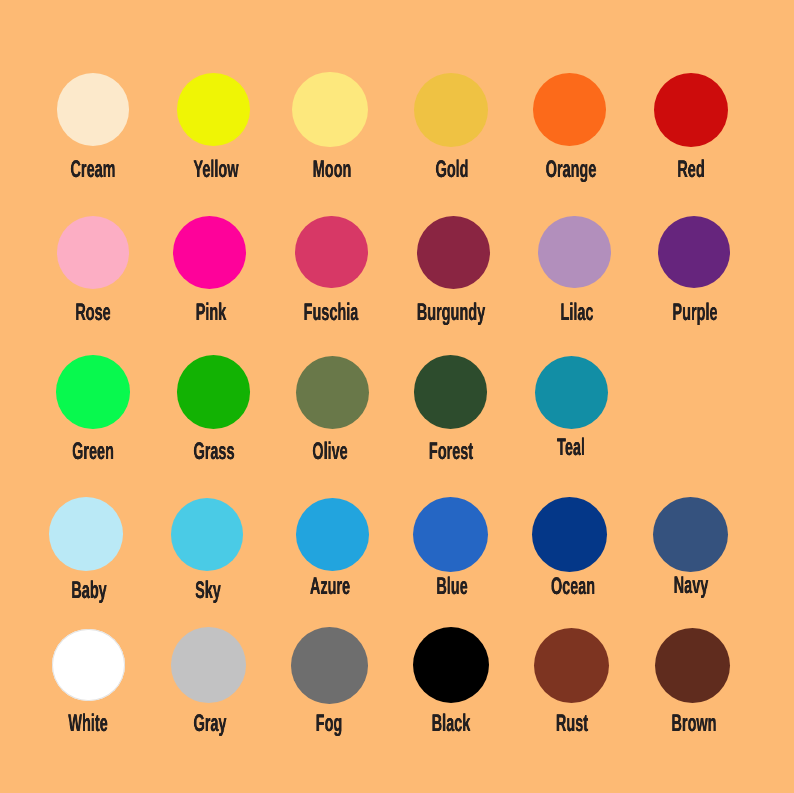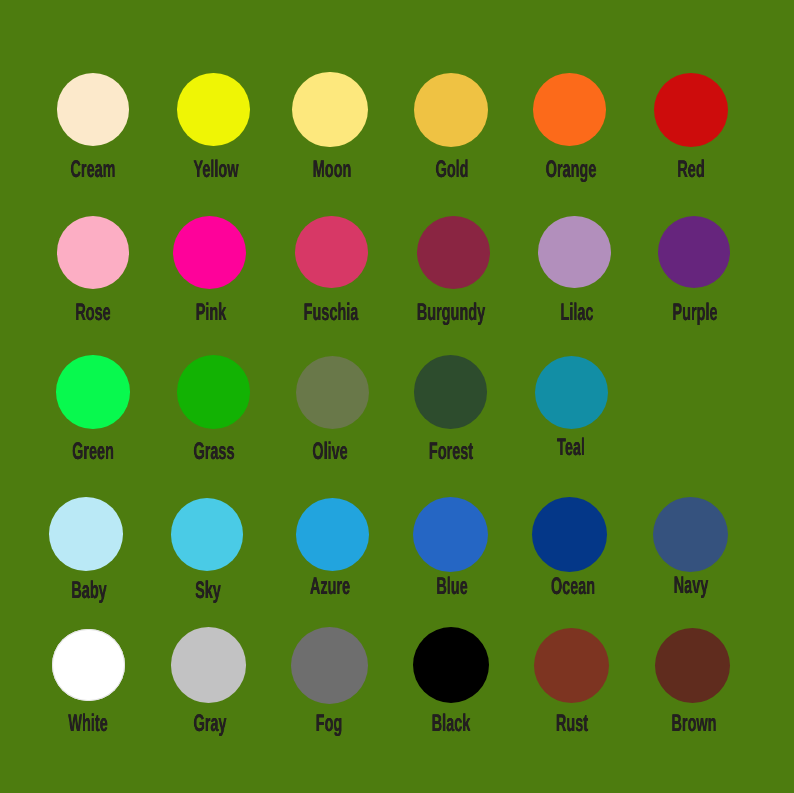--- a/index.html
+++ b/index.html
@@ -13,21 +13,21 @@
   .cap{position:absolute;white-space:nowrap;font-weight:bold;font-size:24px;
        line-height:1;color:#231f20;
        text-rendering:geometricPrecision;
        text-shadow:0.25px 0 0 currentColor,-0.25px 0 0 currentColor;
        transform:translate3d(-50%,-20px,0) scaleX(0.603);
        transform-origin:50% 0;will-change:transform;}
 </style>
 </head>
 <body>
 
-<div id="chart" style="background: #4d7c0f;">
+<div id="chart" style="background: #fdba74;">
     <div class="swatch">
       <div class="dot" style="width: 72.6px; height: 72.6px; left: 56.6px; top: 73.4px; background: rgb(252, 233, 203);"></div>
       <div class="cap" style="left: 92.9px; top: 177.9px; color: rgb(35, 31, 32);">Cream</div>
     </div>
     <div class="swatch">
       <div class="dot" style="width: 72.5px; height: 72.5px; left: 177.25px; top: 73.45px; background: rgb(239, 245, 5);"></div>
       <div class="cap" style="left: 215.6px; top: 177.9px; color: rgb(35, 31, 32);">Yellow</div>
     </div>
     <div class="swatch">
       <div class="dot" style="width: 75.4px; height: 75.4px; left: 292.2px; top: 72px; background: rgb(253, 232, 125);"></div>

